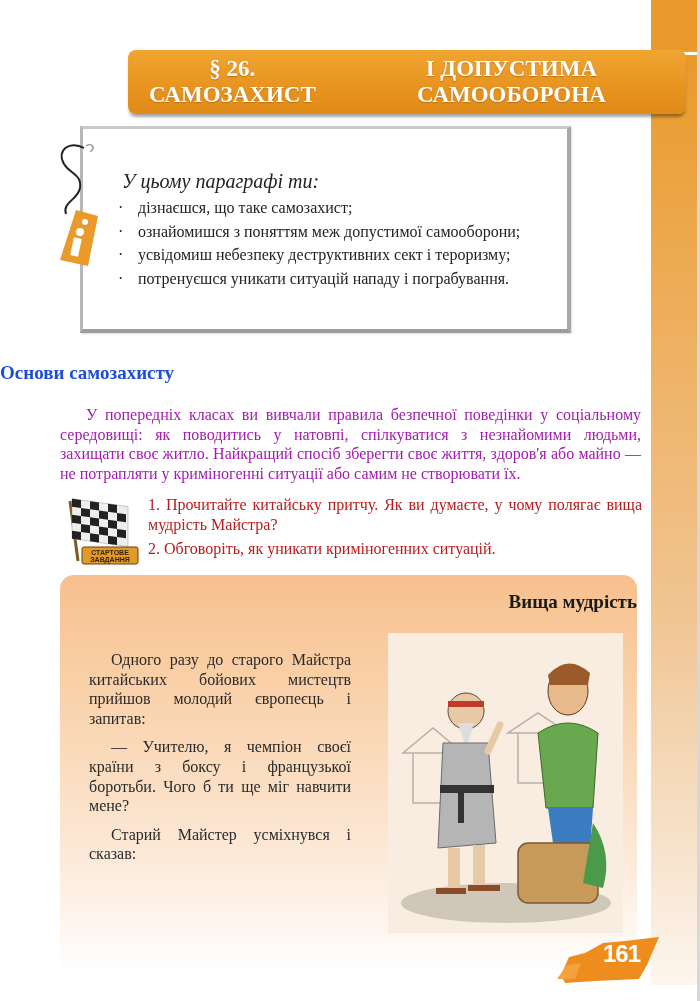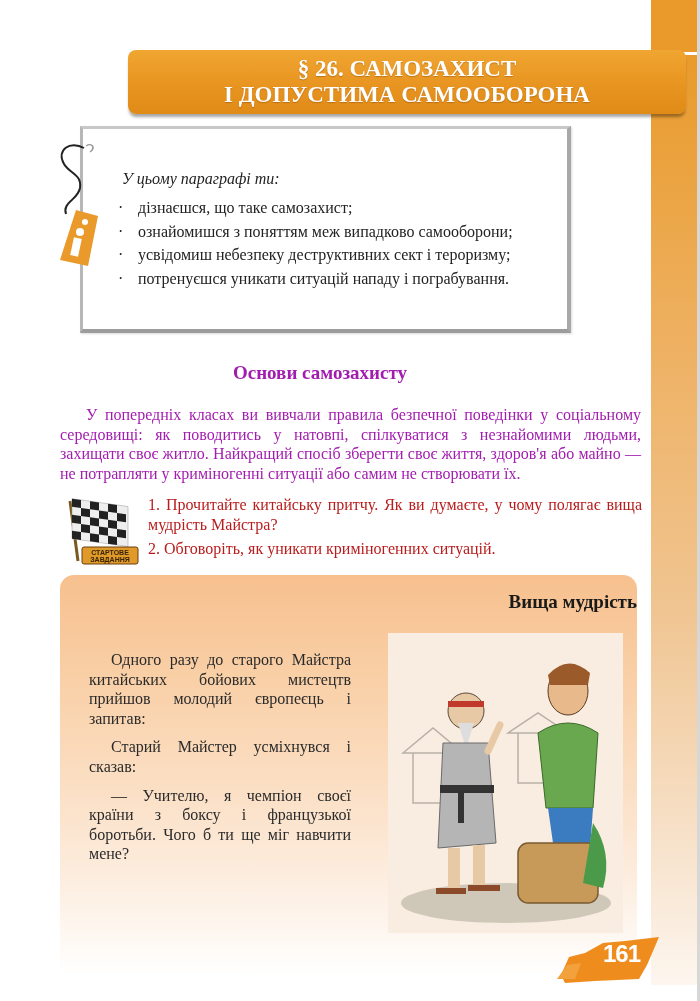--- a/index.html
+++ b/index.html
@@ -45,21 +45,21 @@
     .title-banner {
       position: absolute;
       left: 128px;
       top: 50px;
       width: 558px;
       height: 64px;
       background: linear-gradient(to bottom, #f0a632 0%, #e89420 55%, #e08b17 100%);
       border-radius: 8px;
       box-shadow: 0 4px 3px -1px rgba(0,0,0,0.35);
       display: flex;
-      flex-direction: column;
+      flex-direction: row;
       justify-content: center;
       align-items: center;
       color: #fff;
       font-family: "Liberation Serif", "DejaVu Serif", serif;
       font-weight: bold;
       font-size: 23px;
       line-height: 26px;
       text-align: center;
       text-shadow: 0 1px 1px rgba(120,60,0,0.4);
     }
@@ -84,21 +84,21 @@
       top: 140px;
       width: 60px;
       height: 130px;
     }
     .info-heading {
       position: absolute;
       left: 122px;
       top: 170px;
       font-family: "Liberation Serif", "DejaVu Serif", serif;
       font-style: italic;
-      font-size: 16px;
+      font-size: 20px;
       color: #222;
     }
     .info-list {
       position: absolute;
       left: 118px;
       top: 196px;
       margin: 0;
       padding: 0;
       list-style: none;
       font-family: "Liberation Serif", "DejaVu Serif", serif;
@@ -115,25 +115,25 @@
       left: 0;
       top: 0;
     }
 
     
     .section-title {
       position: absolute;
       left: 0;
       width: 640px;
       top: 362px;
-      text-align: center;
+      text-align: left;
       font-family: "Liberation Serif", "DejaVu Serif", serif;
       font-weight: bold;
       font-size: 19px;
-      color: #a21caf;
+      color: #1d4ed8;
     }
     .paragraph {
       position: absolute;
       left: 60px;
       top: 405px;
       width: 581px;
       font-family: "Liberation Serif", "DejaVu Serif", serif;
       font-size: 16px;
       line-height: 19.6px;
       text-align: justify;
@@ -246,21 +246,21 @@
   <path d="M32 8 C18 0 4 10 12 24 C18 34 30 34 28 48 C26 60 10 62 14 74" fill="none" stroke="#222" stroke-width="2"></path>
   <path d="M34 6 C40 2 44 8 38 12" fill="none" stroke="#999" stroke-width="1.5"></path>
   <polygon points="24,70 46,76 36,126 8,120" fill="#e99a2a"></polygon>
   <circle cx="33" cy="82" r="3" fill="#fff"></circle>
   <circle cx="28" cy="92" r="4" fill="#fff"></circle>
   <rect x="20" y="98" width="8" height="18" transform="rotate(12 24 107)" fill="#fff"></rect>
 </svg>
 <div class="info-heading">У цьому параграфі ти:</div>
 <ul class="info-list">
   <li><span class="bullet">·</span><span>дізнаєшся, що таке самозахист;</span></li>
-  <li><span class="bullet">·</span><span>ознайомишся з поняттям меж випадково самооборони;</span></li>
+  <li><span class="bullet">·</span><span>ознайомишся з поняттям меж допустимої самооборони;</span></li>
   <li><span class="bullet">·</span><span>усвідомиш небезпеку деструктивних сект і тероризму;</span></li>
   <li><span class="bullet">·</span><span>потренуєшся уникати ситуацій нападу і пограбування.</span></li>
 </ul>
 
 <div class="section-title">Основи самозахисту</div>
 <p class="paragraph">У попередніх класах ви вивчали правила безпечної поведінки у соціальному середовищі: як поводитись у натовпі, спілкуватися з незнайомими людьми, захищати своє житло. Найкращий спосіб зберегти своє життя, здоров'я або майно — не потрапляти у криміногенні ситуації або самим не створювати їх.</p>
 
 <svg class="task-icon" viewBox="0 0 80 70">
   <line x1="10" y1="6" x2="18" y2="66" stroke="#7a5a20" stroke-width="3"></line>
   <g transform="skewY(8)">
@@ -287,22 +287,22 @@
 </svg>
 <div class="task-list">
   <div class="task-item">1. Прочитайте китайську притчу. Як ви думаєте, у чому полягає вища мудрість Майстра?</div>
   <div class="task-item">2. Обговоріть, як уникати криміногенних ситуацій.</div>
 </div>
 
 <div class="story-box"></div>
 <div class="story-title">Вища мудрість</div>
 <div class="story-text">
   <p>Одного разу до старого Майстра китайських бойових мистецтв прийшов молодий європеєць і запитав:</p>
+  <p>— Учителю, я чемпіон своєї країни з боксу і французької боротьби. Чого б ти ще міг навчити мене?</p>
   <p>Старий Майстер усміхнувся і сказав:</p>
-  <p>— Учителю, я чемпіон своєї країни з боксу і французької боротьби. Чого б ти ще міг навчити мене?</p>
 </div>
 <svg class="story-illustration" viewBox="0 0 235 300">
   <rect x="0" y="0" width="235" height="300" fill="#f9ece0"></rect>
 
   <path d="M15 120 L45 95 L75 120 Z M25 120 L25 170 L65 170 L65 120" fill="none" stroke="#b8b0a6" stroke-width="1.5"></path>
   <path d="M120 100 L150 80 L180 100 Z M130 100 L130 150 L170 150 L170 100" fill="none" stroke="#b8b0a6" stroke-width="1.5"></path>
   <ellipse cx="118" cy="270" rx="105" ry="20" fill="#cfc8b8"></ellipse>
 
   <circle cx="78" cy="78" r="18" fill="#e8c9a6" stroke="#5a4a3a" stroke-width="1"></circle>
   <rect x="60" y="68" width="36" height="6" fill="#c0392b"></rect>

